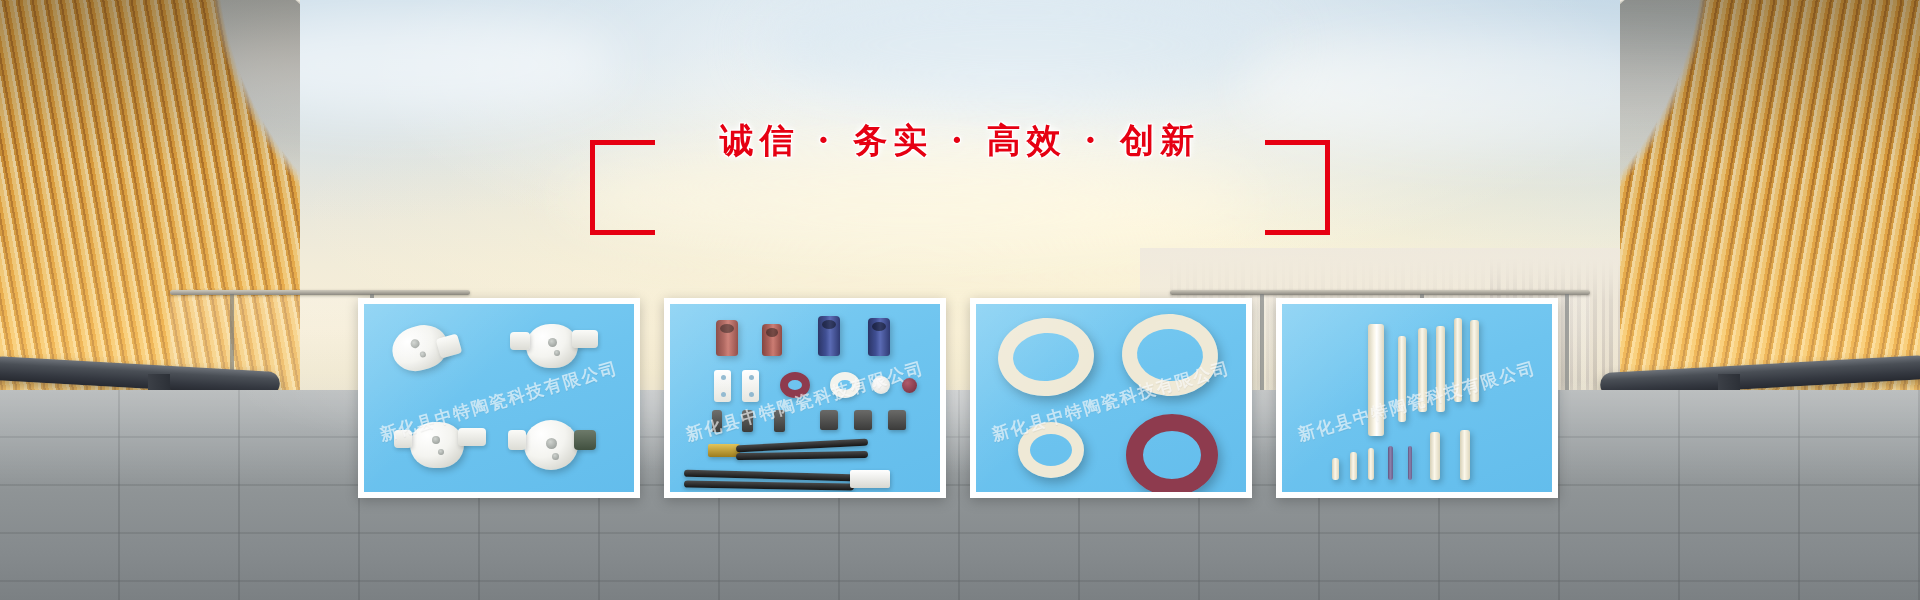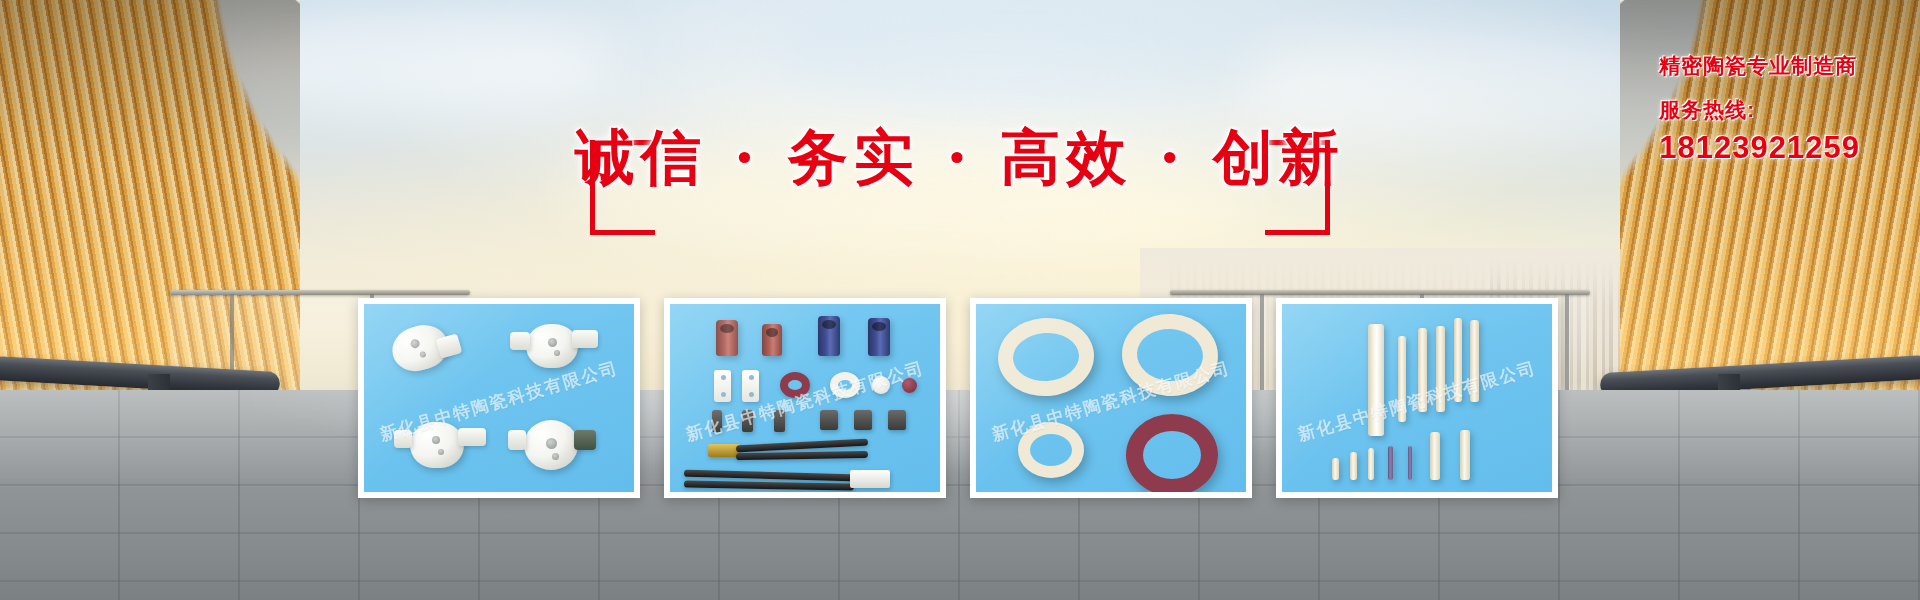--- a/index.html
+++ b/index.html
@@ -118,21 +118,21 @@
     filter:blur(3px);
   }
 
   
   .slogan-wrap{position:absolute;left:560px;top:118px;width:800px;text-align:center;z-index:6;}
   .bracket{position:absolute;border-color:#e60012;border-style:solid;border-width:0;}
   .bk-tl{left:30px;top:22px;width:60px;height:88px;border-left-width:5px;border-top-width:5px;}
   .bk-br{right:30px;top:22px;width:60px;height:88px;border-right-width:5px;border-top-width:5px;}
   .cn-line{
     position:relative;font-family:"DejaVu Serif","Liberation Serif",serif;
-    font-size:60px;font-weight:700;color:#e60012;letter-spacing:6px;
+    font-size:34px;font-weight:700;color:#e60012;letter-spacing:6px;
     text-shadow:0 0 6px #fff,0 0 10px #fff,1px 1px 0 #fff,-1px -1px 0 #fff,1px -1px 0 #fff,-1px 1px 0 #fff;
     white-space:nowrap;
   }
   .en-line{
     position:relative;margin-top:16px;font-size:24px;font-weight:700;color:#1b1b1b;
     letter-spacing:.5px;white-space:nowrap;
   }
 
   
   .contact{position:absolute;right:60px;top:52px;text-align:left;z-index:6;color:#e60012;}
@@ -250,25 +250,20 @@
   </div>
 
   <div class="slogan-wrap">
     <div class="bracket bk-tl"></div>
     <div class="bracket bk-br"></div>
     <div class="cn-line">诚信 · 务实 · 高效 · 创新</div>
     <div class="bracket" style="position:absolute;left:30px;top:22px;width:60px;height:90px;border-left-width:5px;border-bottom-width:5px;"></div>
     <div class="bracket" style="position:absolute;right:30px;top:22px;width:60px;height:90px;border-right-width:5px;border-bottom-width:5px;"></div>
   </div>
 
-  <div class="contact">
-    <div class="ct-title">精密陶瓷专业制造商</div>
-    <div class="ct-label">服务热线:</div>
-    <div class="ct-phone">18123921259</div>
-  </div>
 
   <div class="panels">
 
     <div class="panel">
       <div class="panel-inner">
 
         <div class="holder" style="left:28px;top:22px;width:56px;height:44px;transform:rotate(-16deg);">
           <div class="hole" style="left:20px;top:12px;width:9px;height:9px;"></div>
           <div class="hole" style="left:26px;top:26px;width:6px;height:6px;"></div>
         </div>

